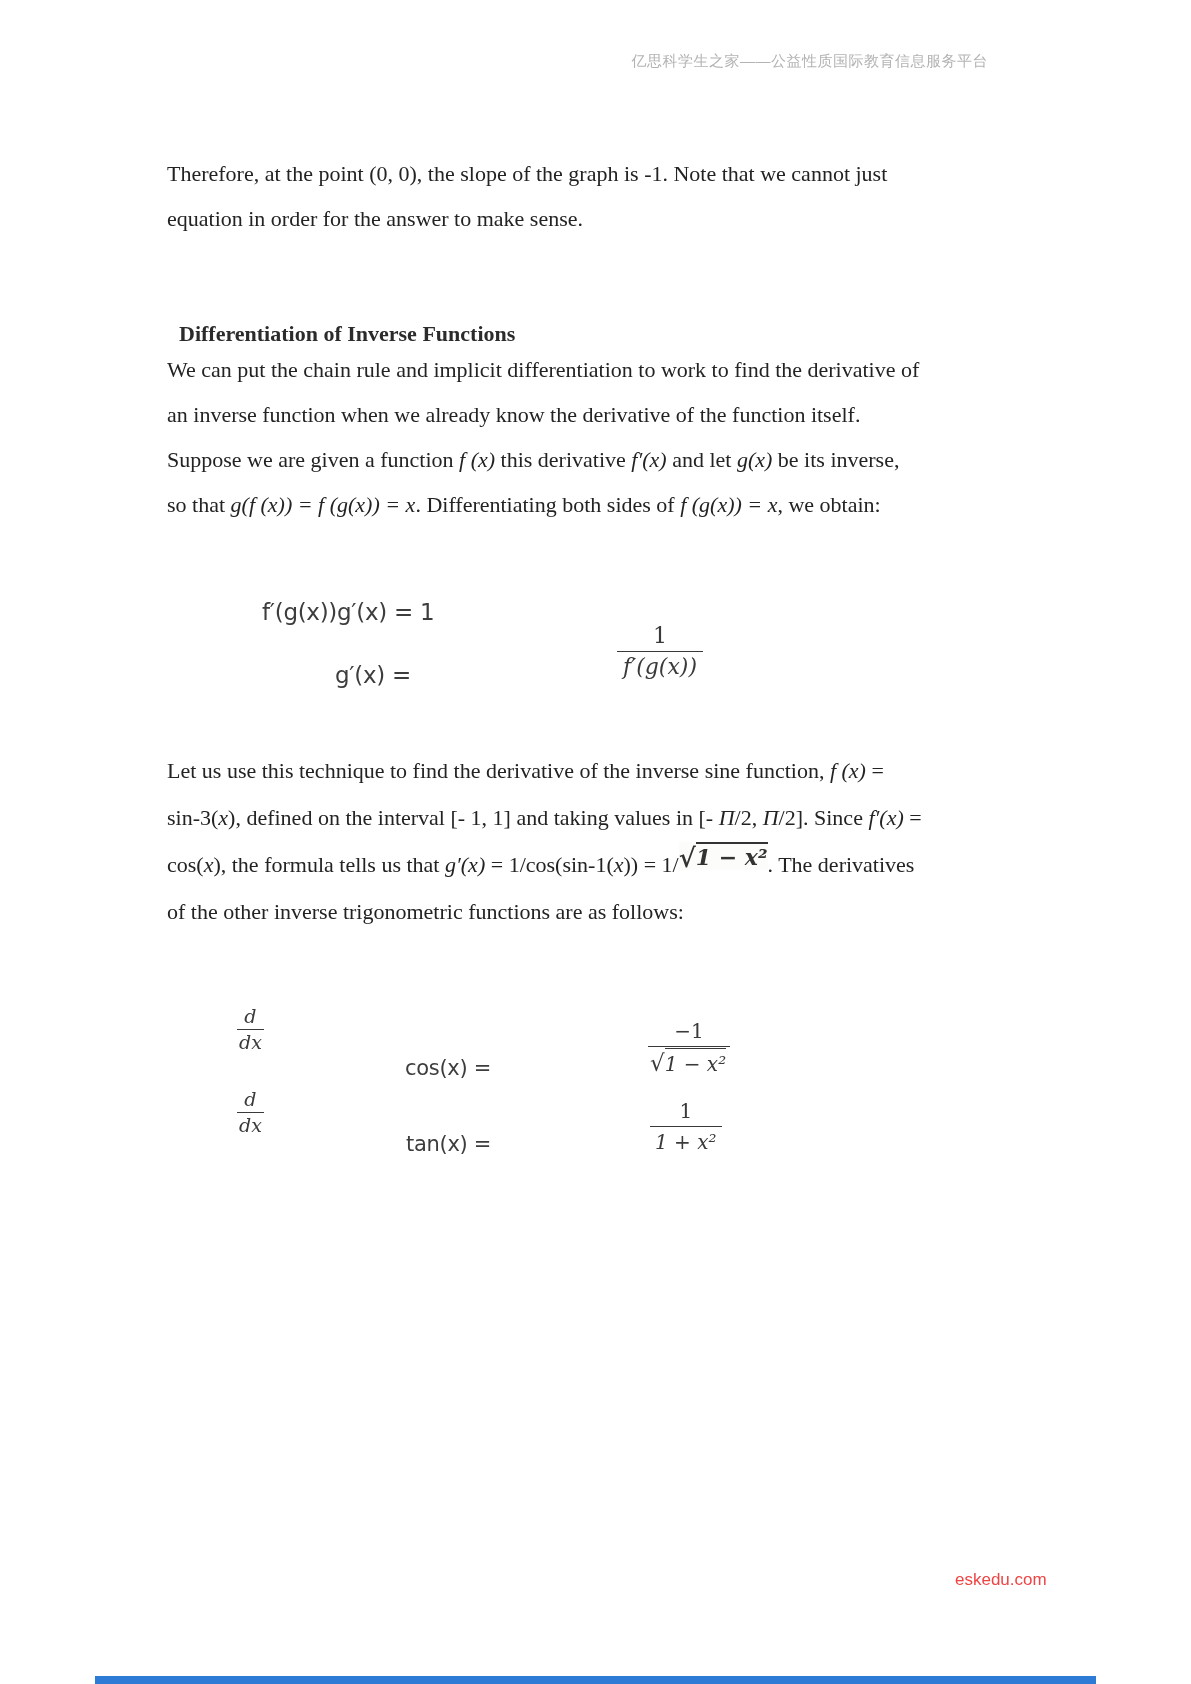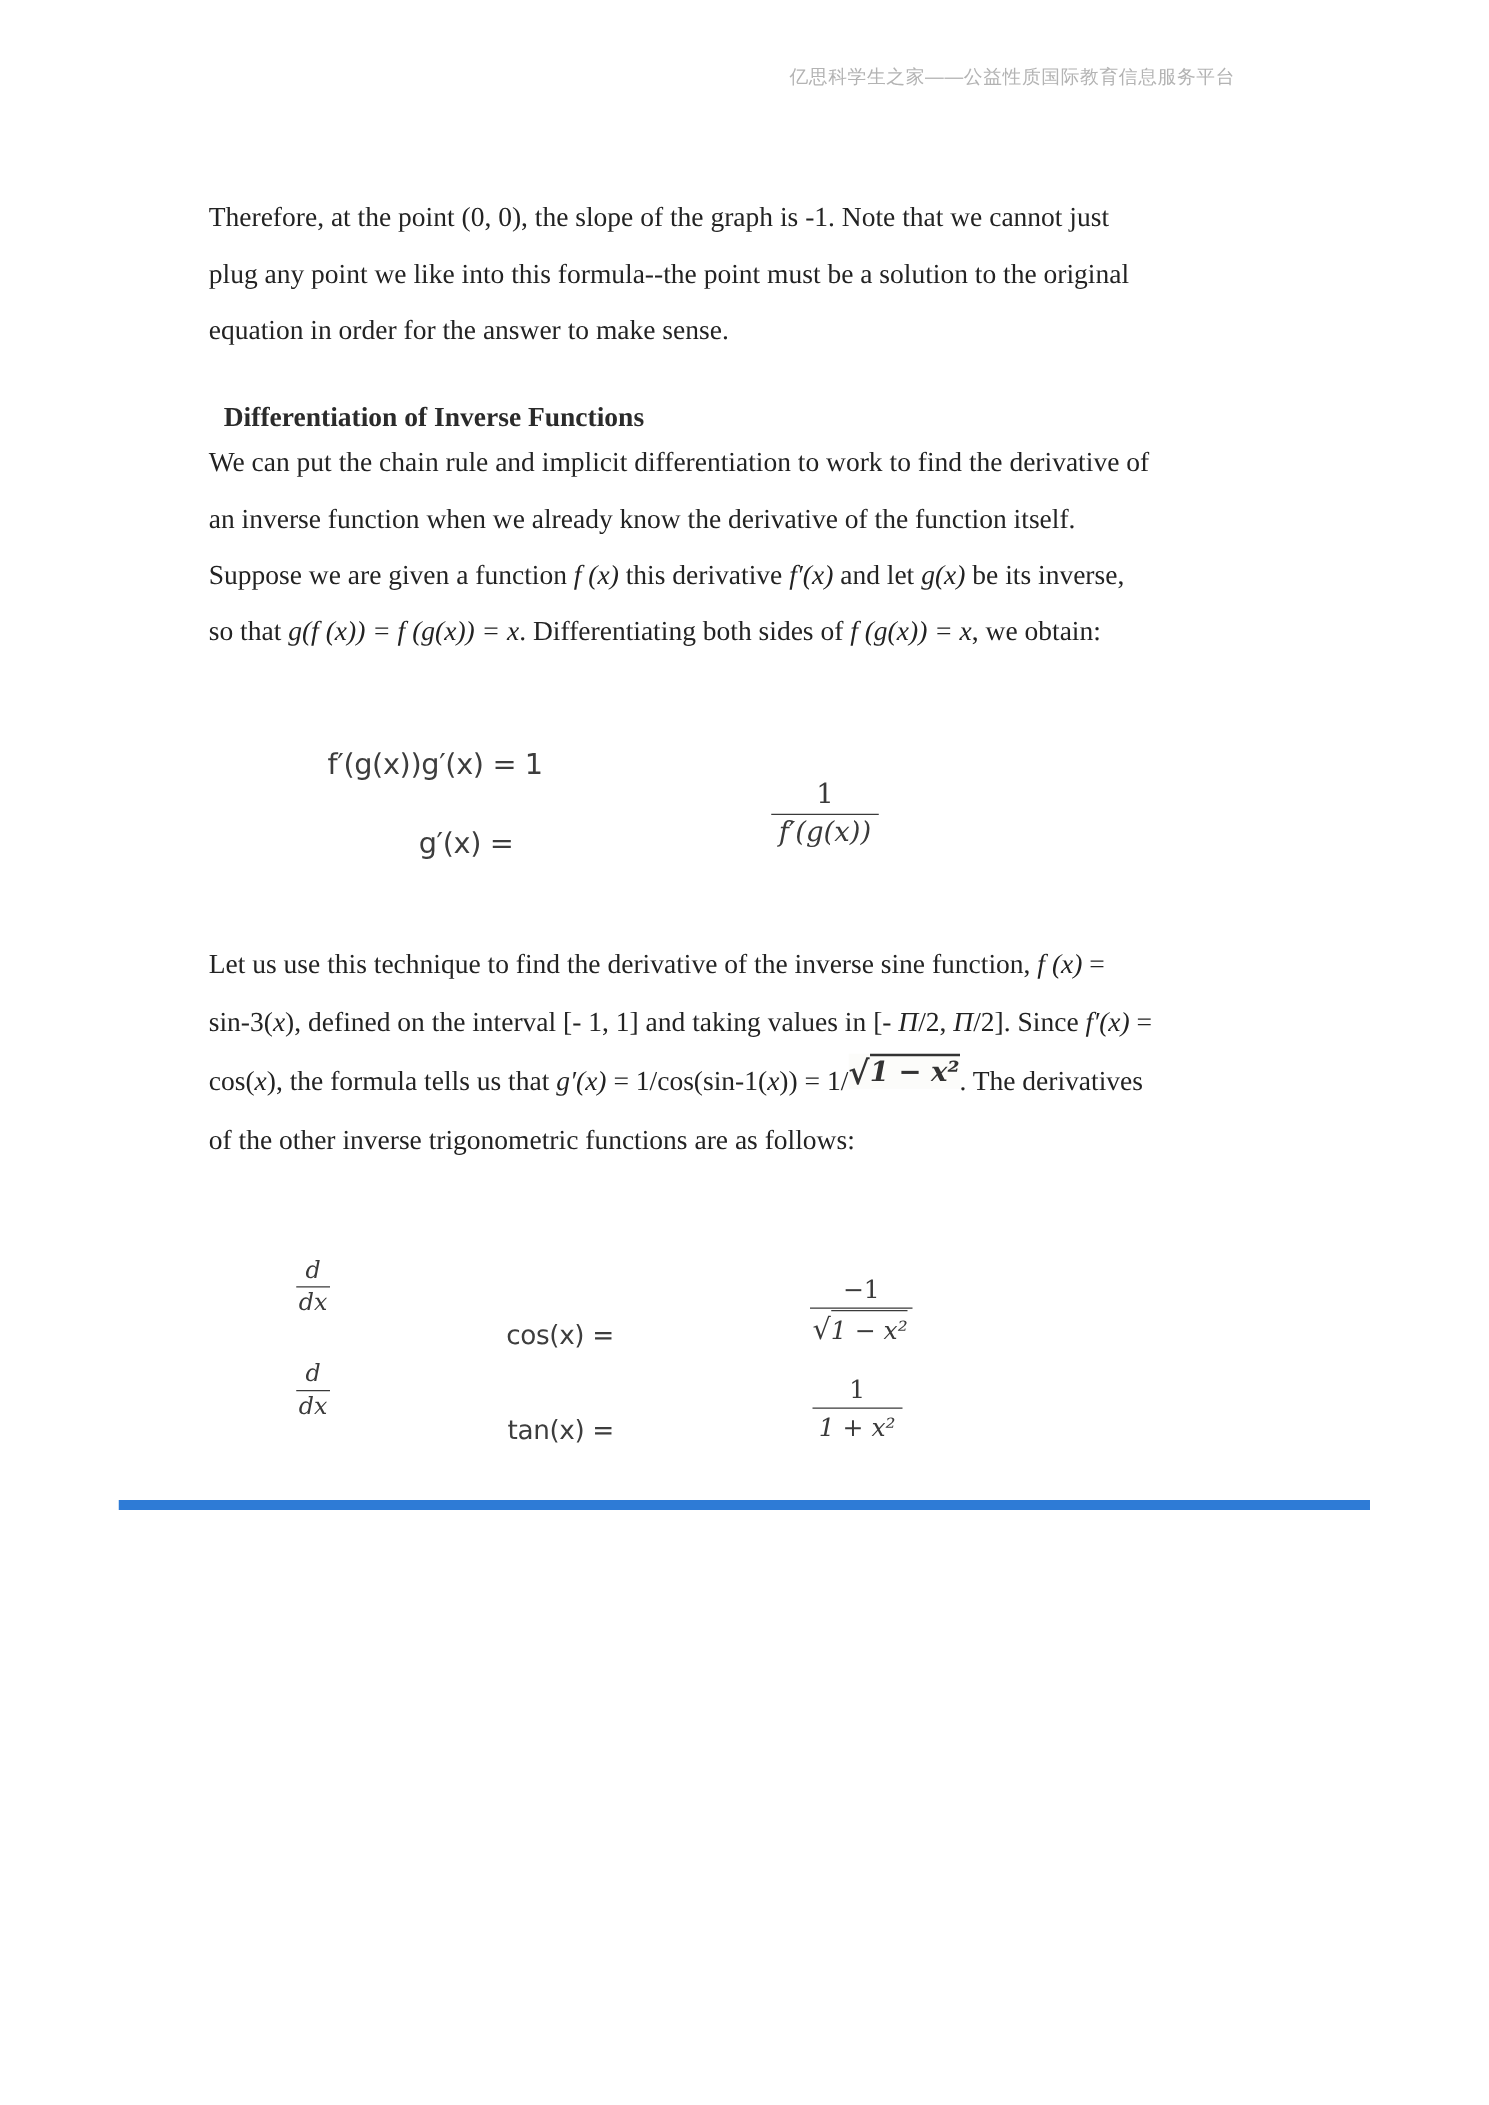--- a/index.html
+++ b/index.html
@@ -1,17 +1,17 @@
 <!DOCTYPE html>
 <html><head>
 <meta charset="utf-8">
 <style>
   html,body { margin:0; padding:0; background:#ffffff; }
   .page {
-    position:relative; width:1191px; height:1208px; background:#ffffff;
+    position:relative; width:1191px; height:1684px; background:#ffffff;
     font-family:"Liberation Serif", serif; color:#232323; overflow:hidden;
   }
   .hdr {
     position:absolute; top:52px; right:203px;
     font-family:"Liberation Sans", sans-serif; font-size:15px;
     color:#b3b3b3; letter-spacing:0.5px;
   }
   .p { position:absolute; left:167px; width:900px; font-size:22px; line-height:45px; white-space:nowrap; }
   .p1 { top:151px; }
   .heading { position:absolute; left:167px; top:299px; margin:12px; font-size:22px; line-height:45px; font-weight:bold; color:#2b2b2b; }
@@ -65,21 +65,20 @@
 </style>
 </head>
 <body>
 
 <div class="page">
 
   <div class="hdr">亿思科学生之家——公益性质国际教育信息服务平台</div>
 
   <div class="p p1">
       <div class="tline"><span>Therefore, at the point (0, 0), the slope of the graph is -1. Note that we cannot just</span></div>
-      <div class="tline"><span>plug any point we like into this formula--the point must be a solution to the original</span></div>
       <div class="tline"><span>equation in order for the answer to make sense.</span></div>
     </div>
 
   <h2 class="heading">Differentiation of Inverse Functions</h2>
 
   <div class="p p2">
       <div class="tline"><span>We can put the chain rule and implicit differentiation to work to find the derivative of</span></div>
       <div class="tline"><span>an inverse function when we already know the derivative of the function itself.</span></div>
       <div class="tline"><span>Suppose we are given a function </span><span class="i">f (x)</span><span> this derivative </span><span class="i">f′(x)</span><span> and let </span><span class="i">g(x)</span><span> be its inverse,</span></div>
       <div class="tline"><span>so that </span><span class="i">g(f (x)) = f (g(x)) = x</span><span>. Differentiating both sides of </span><span class="i">f (g(x)) = x</span><span>, we obtain:</span></div>

